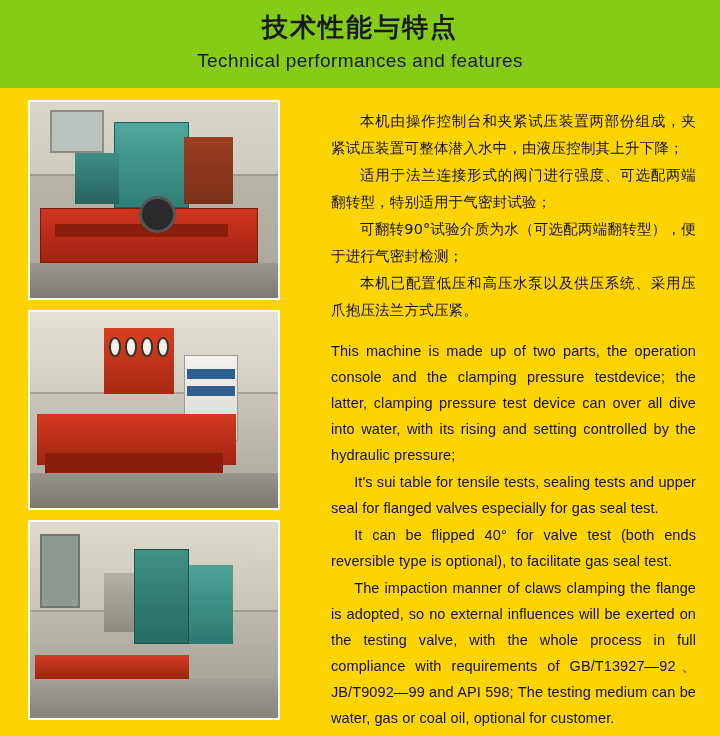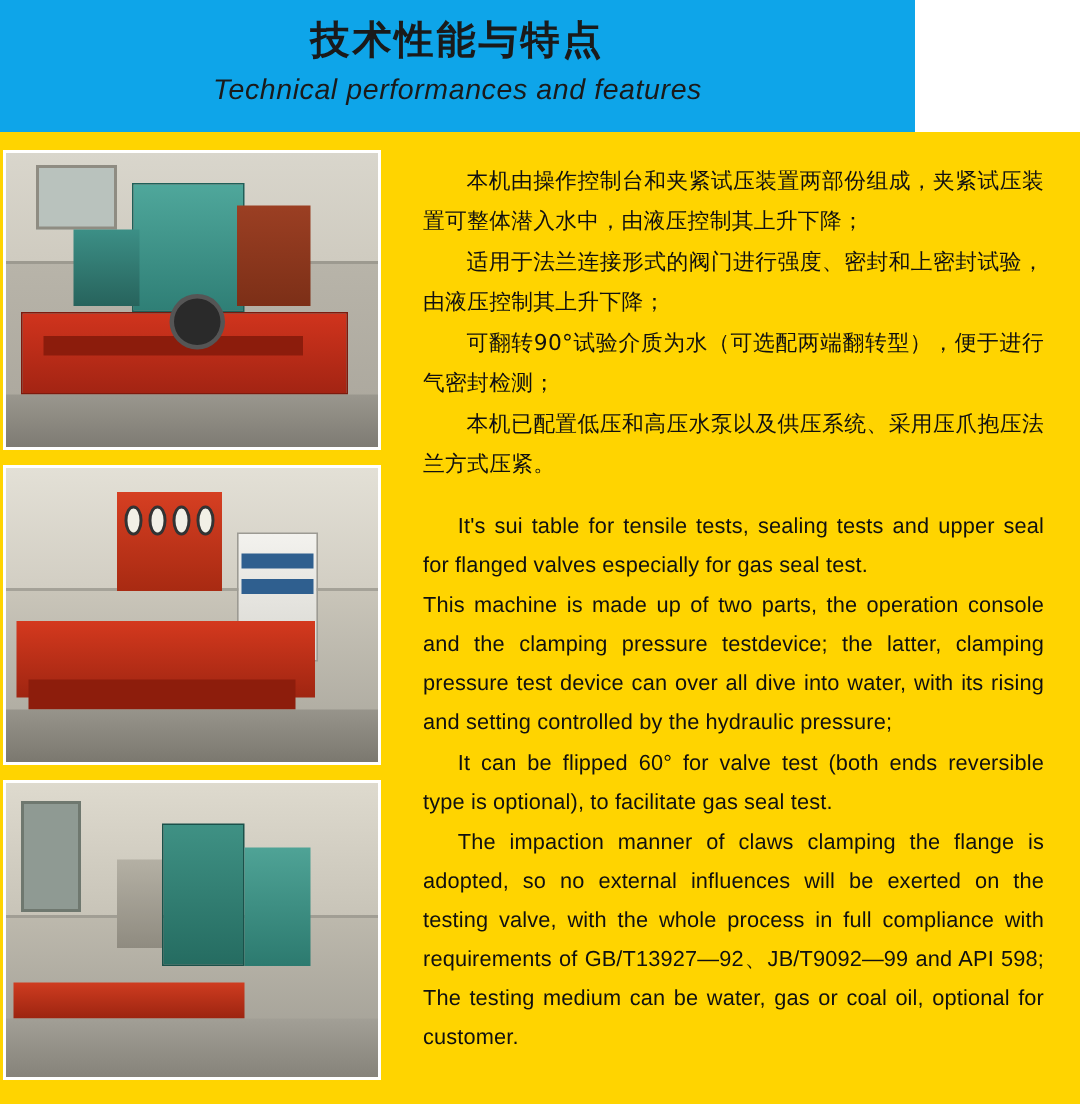--- a/index.html
+++ b/index.html
@@ -18,63 +18,63 @@
     position: relative;
     width: 720px;
     height: 736px;
     background: #ffffff;
   }
   
   .header {
     position: absolute;
     top: 0;
     left: 0;
-    width: 610px;
+    width: 720px;
     height: 88px;
-    background: #0ea5e9;
+    background: #84cc16;
     text-align: center;
     padding-top: 10px;
   }
   .title-cn {
     font-family: "DejaVu Sans", "Liberation Sans", sans-serif;
     font-size: 26px;
     font-weight: bold;
     color: #1a1a1a;
     letter-spacing: 2px;
     line-height: 34px;
     margin: 0;
   }
   .title-en {
     font-family: "Liberation Sans", sans-serif;
     font-size: 19px;
     font-weight: normal;
     color: #1a1a1a;
     letter-spacing: 0.4px;
     line-height: 26px;
     margin: 4px 0 0 0;
-    font-style: italic;
   }
   
   .body-panel {
     position: absolute;
     top: 88px;
     left: 0;
     width: 720px;
     height: 648px;
     background: #ffd400;
   }
   .content {
     position: absolute;
     top: 0;
     left: 0;
     width: 720px;
     height: 648px;
     display: flex;
     flex-direction: row;
-    padding: 12px 10px 10px 2px;
+    padding: 12px 10px 10px 28px;
+    gap: 23px;
   }
   
   .photo-column {
     width: 262px;
     flex: 0 0 262px;
     display: flex;
     flex-direction: column;
     gap: 10px;
   }
   .photo {
@@ -292,29 +292,29 @@
           <div class="p3-rail"></div>
           <div class="p3-floor"></div>
         </div>
 
       </div>
 
       <div class="text-column">
 
         <div class="cn-block">
           <p class="para-cn">本机由操作控制台和夹紧试压装置两部份组成，夹紧试压装置可整体潜入水中，由液压控制其上升下降；</p>
-          <p class="para-cn">适用于法兰连接形式的阀门进行强度、密封和上密封试验，由液压控制其上升下降；</p>
+          <p class="para-cn">适用于法兰连接形式的阀门进行强度、可选配两端翻转型，特别适用于气密封试验；</p>
           <p class="para-cn">可翻转90°试验介质为水（可选配两端翻转型），便于进行气密封检测；</p>
           <p class="para-cn">本机已配置低压和高压水泵以及供压系统、采用压爪抱压法兰方式压紧。</p>
         </div>
 
         <div class="en-block">
+          <p class="para-en">This machine is made up of two parts, the operation console and the clamping pressure testdevice; the latter, clamping pressure test device can over all dive into water, with its rising and setting controlled by the hydraulic pressure;</p>
           <p class="para-en indent">It's sui table for tensile tests, sealing tests and upper seal for flanged valves especially for gas seal test.</p>
-          <p class="para-en">This machine is made up of two parts, the operation console and the clamping pressure testdevice; the latter, clamping pressure test device can over all dive into water, with its rising and setting controlled by the hydraulic pressure;</p>
-          <p class="para-en indent">It can be flipped 60° for valve test (both ends reversible type is optional), to facilitate gas seal test.</p>
+          <p class="para-en indent">It can be flipped 40° for valve test (both ends reversible type is optional), to facilitate gas seal test.</p>
           <p class="para-en indent">The impaction manner of claws clamping the flange is adopted, so no external influences will be exerted on the testing valve, with the whole process in full compliance with requirements of GB/T13927—92、JB/T9092—99 and API 598; The testing medium can be water, gas or coal oil, optional for customer.</p>
         </div>
 
       </div>
 
     </div>
   </div>
 
 </div>
 

